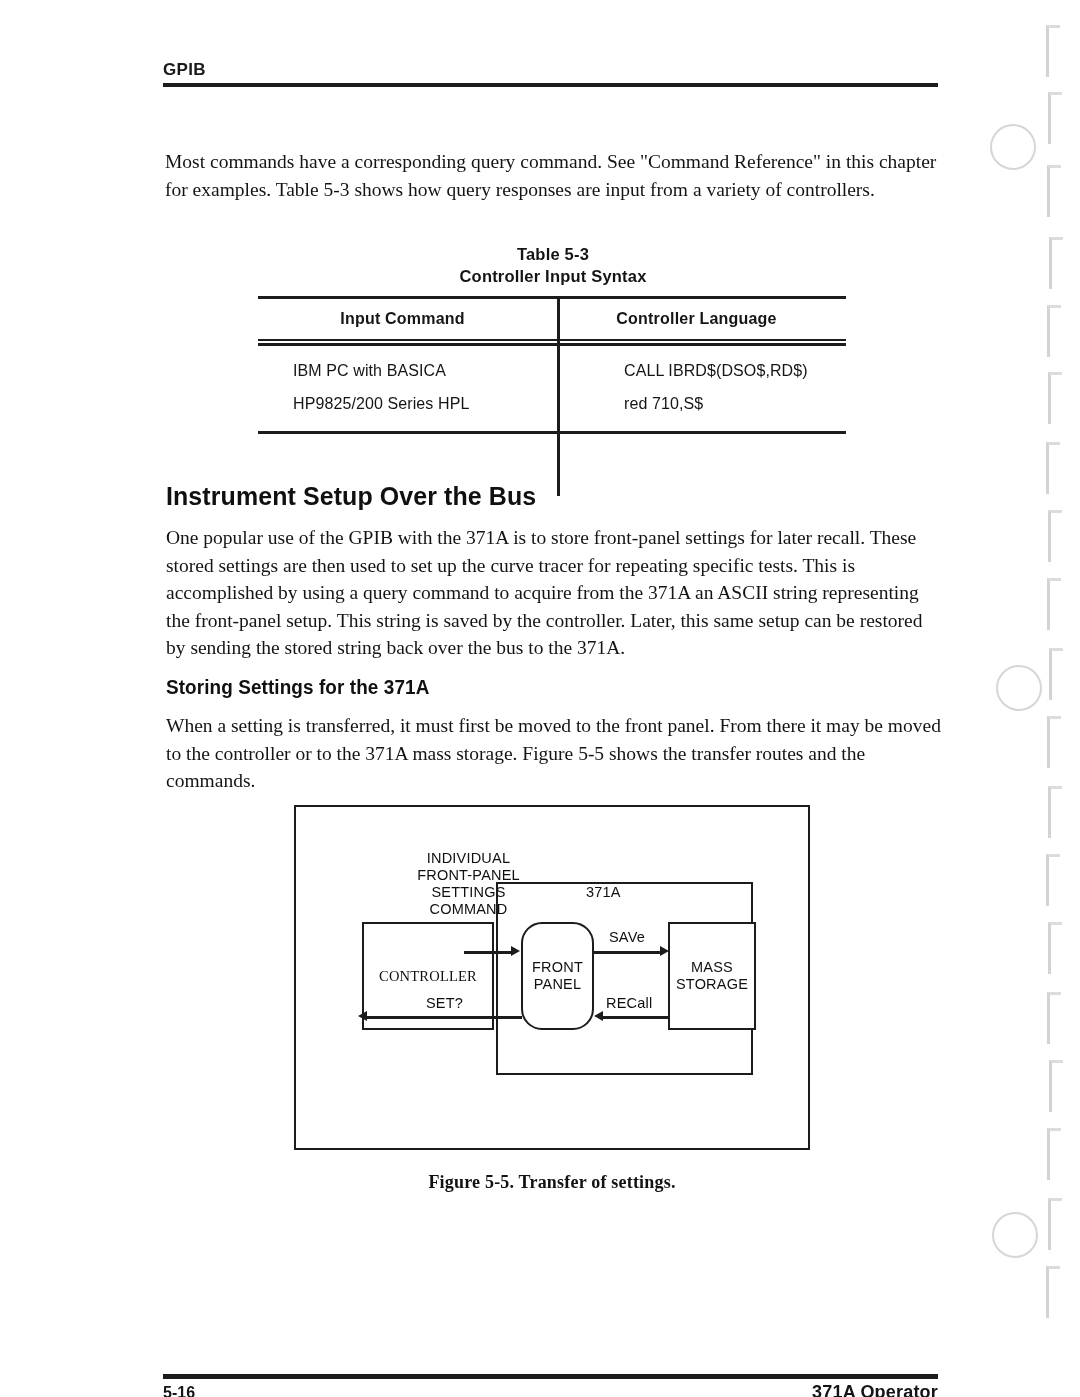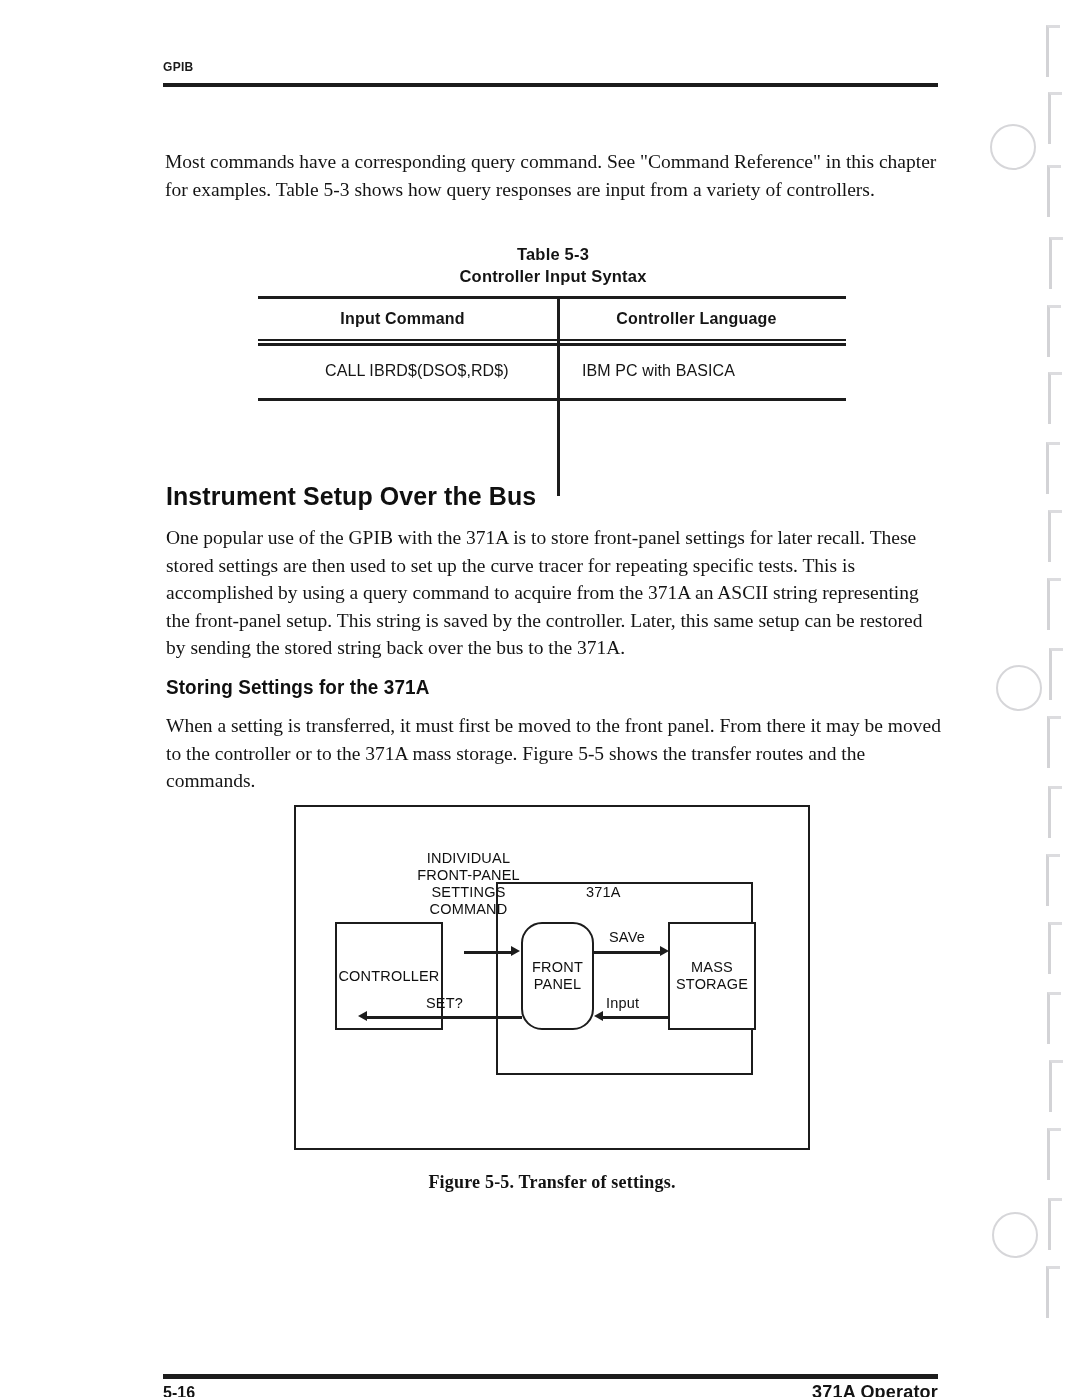--- a/index.html
+++ b/index.html
@@ -24,21 +24,21 @@
     top: 60px;
     width: 775px;
     height: 28px;
   }
   #running-head .rh-text {
     position: absolute;
     left: 0;
     top: 0;
     font-family: "Liberation Sans", sans-serif;
     font-weight: bold;
-    font-size: 12px;
+    font-size: 17px;
     letter-spacing: 0.3px;
     color: #1a1a1a;
   }
   #running-head .rh-rule {
     position: absolute;
     left: 0;
     top: 23px;
     width: 775px;
     height: 4px;
     background: #1c1c1c;
@@ -289,22 +289,26 @@
 
     <div class="thead-row">
       <div class="thead-cell col-b">Input Command</div>
       <div class="thead-cell col-a">Controller Language</div>
     </div>
 
     <div class="rule-double"></div>
 
     <div class="tbody">
       <div class="tbody-row">
+        <div class="tcell a">IBM PC with BASICA</div>
         <div class="tcell b">CALL IBRD$(DSO$,RD$)</div>
-        <div class="tcell a">IBM PC with BASICA</div>
+      </div>
+      <div class="tbody-row">
+        <div class="tcell a">HP9825/200 Series HPL</div>
+        <div class="tcell b">red 710,S$</div>
       </div>
     </div>
 
     <div class="rule-bottom"></div>
     <div class="vdiv" style="height:197px;"></div>
   </div>
 </div>
 
 <div class="h1" style="left:166px; top:481px;">Instrument Setup Over the Bus</div>
 
@@ -318,42 +322,42 @@
 
   <div class="dg encl" style="left:200px; top:75px; width:257px; height:193px;"></div>
 
   <div class="dg dglabel" style="left:290px; top:77px;">371A</div>
 
   <div class="dg dglabel" style="left:90px; top:43px; width:165px; text-align:center;">INDIVIDUAL
 FRONT-PANEL
 SETTINGS
 COMMAND</div>
 
-  <div class="dg node" style="left:39px; top:115px; width:108px; height:108px;">CONTROLLER</div>
+  <div class="dg node" style="left:66px; top:115px; width:132px; height:108px;font-family:Liberation Serif, serif;">CONTROLLER</div>
 
   <div class="dg node" style="left:225px; top:115px; width:73px; height:108px; white-space:pre;border-radius:21px;">FRONT
 PANEL</div>
 
   <div class="dg node" style="left:372px; top:115px; width:88px; height:108px; white-space:pre;">MASS
 STORAGE</div>
 
   <div class="dg hline" style="left:168px; top:144px; width:49px;"></div>
   <div class="dg arrowR" style="left:215px; top:139px;"></div>
 
   <div class="dg hline" style="left:70px; top:209px; width:156px;"></div>
   <div class="dg arrowL" style="left:62px; top:204px;"></div>
   <div class="dg dglabel" style="left:130px; top:188px;">SET?</div>
 
   <div class="dg hline" style="left:297px; top:144px; width:69px;"></div>
   <div class="dg arrowR" style="left:364px; top:139px;"></div>
   <div class="dg dglabel" style="left:313px; top:122px;">SAVe</div>
 
   <div class="dg hline" style="left:305px; top:209px; width:68px;"></div>
   <div class="dg arrowL" style="left:298px; top:204px;"></div>
-  <div class="dg dglabel" style="left:310px; top:188px;">Input</div>
+  <div class="dg dglabel" style="left:310px; top:188px;">RECall</div>
 
 </div>
 
 <div id="figure-caption">Figure 5-5.  Transfer of settings.</div>
 
 <div id="footer">
   <div class="ft-rule"></div>
   <div class="ft-left">5-16</div>
   <div class="ft-right">371A Operator</div>
 </div>

